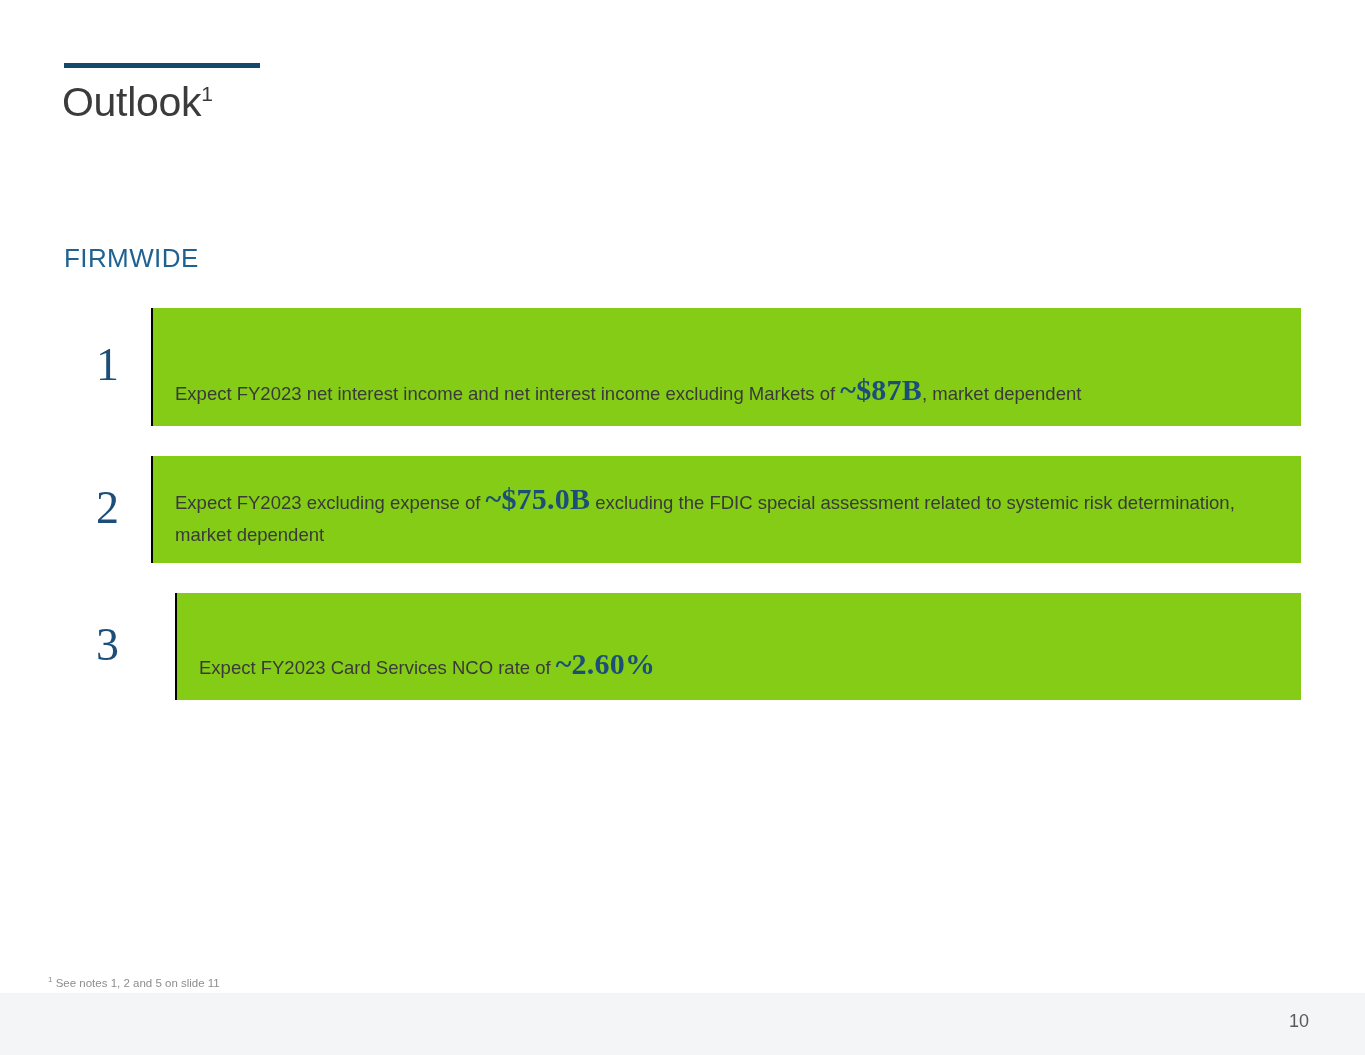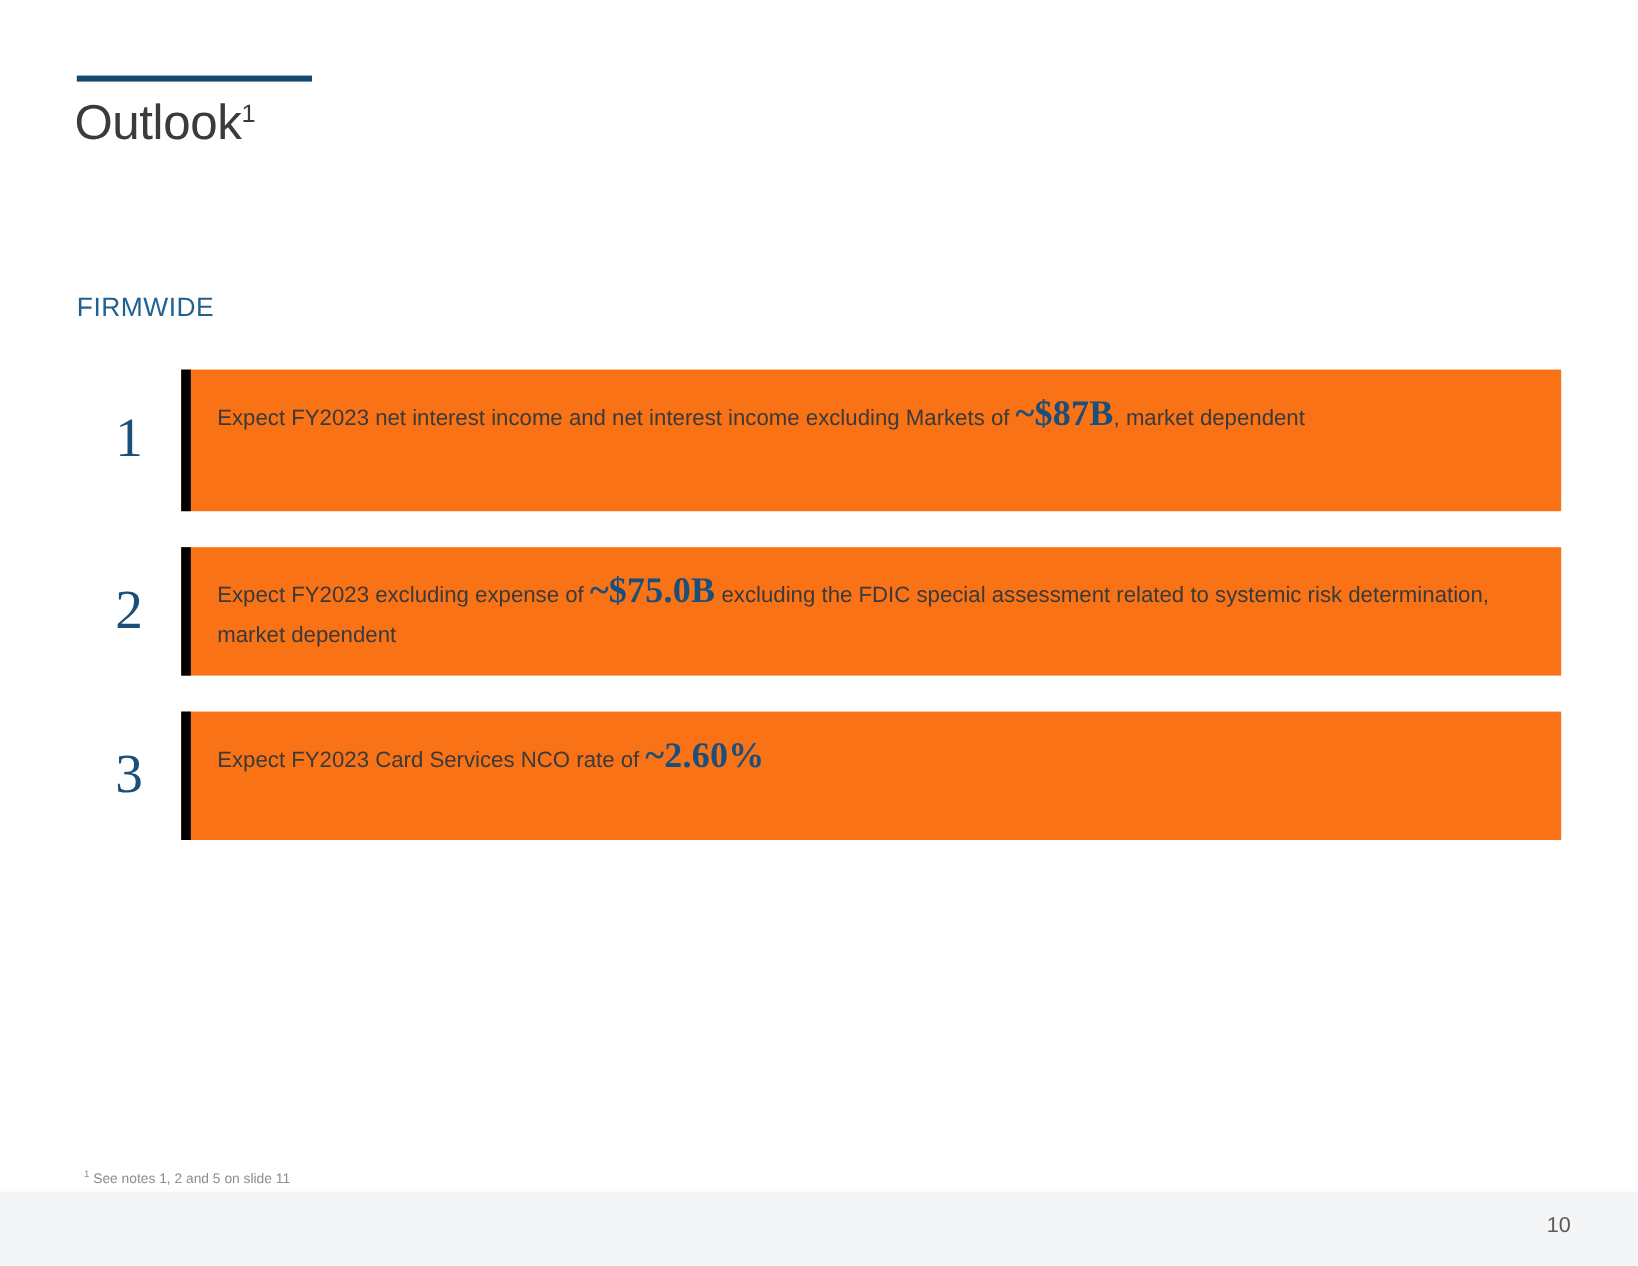--- a/index.html
+++ b/index.html
@@ -46,21 +46,21 @@
     font-size: 21px;
     vertical-align: super;
     line-height: 0;
   }
 
   
   .section-label {
     position: absolute;
     left: 64px;
     top: 243px;
-    font-size: 22px;
+    font-size: 26px;
     font-weight: 400;
     color: #1f6291;
     letter-spacing: 0.4px;
   }
 
   
   .rows {
     position: absolute;
     left: 64px;
     top: 308px;
@@ -78,49 +78,49 @@
     text-align: center;
     font-family: "Liberation Serif", serif;
     font-size: 46px;
     color: #1b4e78;
     line-height: 1;
     padding-bottom: 4px;
   }
   .row-panel {
     position: relative;
     flex: 1 1 auto;
-    background: #f97316;
-    border-left: 8px solid #000000;
+    background: #84cc16;
+    border-left: 2px solid #000000;
     box-sizing: border-box;
     display: flex;
-    align-items: flex-start;
+    align-items: flex-end;
     min-height: 118px;
     padding: 14px 22px 14px 22px;
   }
   .row-1 .row-panel { min-height: 118px; }
   .row-2 .row-panel { min-height: 107px; }
-  .row-3 .row-panel { min-height: 107px; }
+  .row-3 .row-panel { min-height: 107px; margin-left: 24px; }
 
   .row-text {
     font-size: 18.5px;
     line-height: 1.5;
     color: #3a3a3a;
   }
   .hl {
     font-family: "Liberation Serif", serif;
     font-weight: bold;
     color: #1b4e78;
     font-size: 30px;
     letter-spacing: 0.2px;
   }
 
   
   .footnote {
     position: absolute;
-    left: 70px;
+    left: 48px;
     top: 977px;
     font-size: 11.5px;
     color: #8d8d8d;
   }
   .footnote .sup {
     font-size: 8px;
     vertical-align: super;
     line-height: 0;
   }
 

